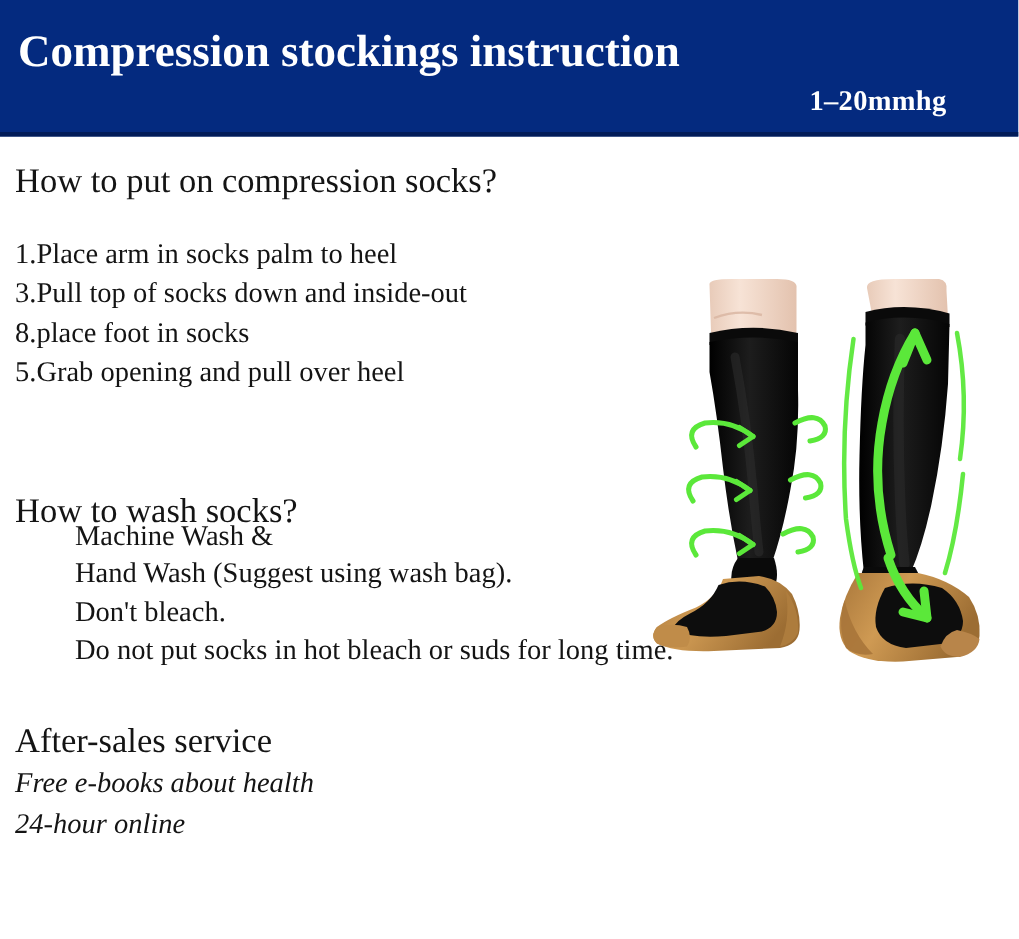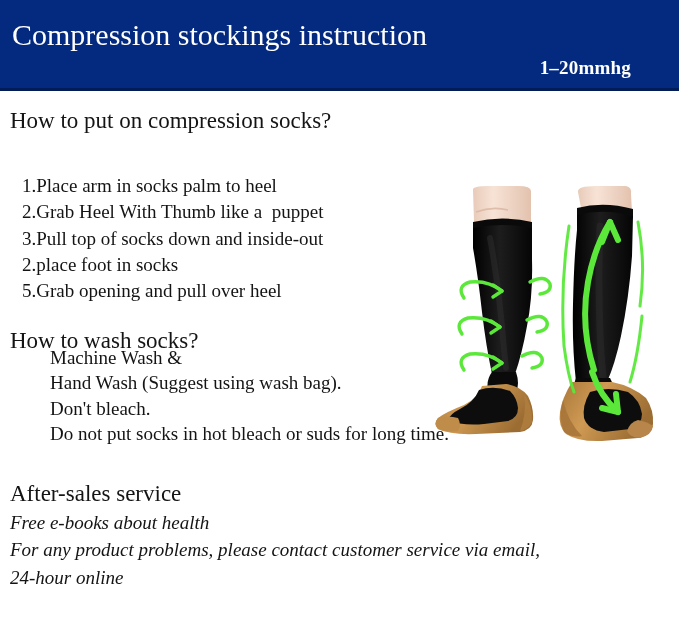--- a/index.html
+++ b/index.html
@@ -30,21 +30,21 @@
     height: 91px;
     background: #042a7f;
     box-sizing: border-box;
     border-bottom: 3px solid #021c58;
   }
   #header-title {
     position: absolute;
     left: 12px;
     top: 19px;
     font-size: 30px;
-    font-weight: normal;
+    font-weight: bold;
     color: #ffffff;
     letter-spacing: 0px;
     white-space: nowrap;
     line-height: 1.05;
   }
   #header-pressure {
     position: absolute;
     right: 48px;
     top: 57px;
     font-size: 19px;
@@ -77,21 +77,21 @@
     font-size: 19px;
     font-weight: normal;
     color: #141414;
     white-space: pre;
     line-height: 1.12;
   }
 
   
   #h-putonsocks { top: 17px; }
 
-  .list-wrap { position: absolute; left: 0; top: 84px; width: 440px; margin-left: 12px; }
+  .list-wrap { position: absolute; left: 0; top: 68px; width: 440px; }
   .list-wrap .body-line { position: relative; left: 10px; top: 0; display: block; margin: 0 0 5px 0; }
 
   .wash-wrap { position: absolute; left: 0; top: 256px; width: 500px; margin-left: 40px; }
   .wash-wrap .body-line { position: relative; left: 10px; top: 0; display: block; margin: 0 0 4px 0; }
 
   .after-wrap { position: absolute; left: 0; top: 421px; width: 620px; font-style: italic; }
   .after-wrap .body-line { position: relative; left: 10px; top: 0; display: block; margin: 0 0 6px 0; }
 
   #h-washsocks { top: 237px; }
   #h-aftersales { top: 390px; }
@@ -115,40 +115,38 @@
     <div id="header-title">Compression stockings instruction</div>
     <div id="header-pressure">1–20mmhg</div>
   </div>
 
   <div id="content">
 
     <div class="section-heading" id="h-putonsocks">How to put on compression socks?</div>
 
     <div class="list-wrap">
       <div class="body-line">1.Place arm in socks palm to heel</div>
-      <div class="body-line">2.Grab Heel With Thumb like a  puppet</div>
       <div class="body-line">3.Pull top of socks down and inside-out</div>
-      <div class="body-line">2.place foot in socks</div>
+      <div class="body-line">8.place foot in socks</div>
       <div class="body-line">5.Grab opening and pull over heel</div>
     </div>
 
     <div class="section-heading" id="h-washsocks">How to wash socks?</div>
 
     <div class="wash-wrap">
       <div class="body-line">Machine Wash &amp;</div>
       <div class="body-line">Hand Wash (Suggest using wash bag).</div>
       <div class="body-line">Don't bleach.</div>
       <div class="body-line">Do not put socks in hot bleach or suds for long time.</div>
     </div>
 
     <div class="section-heading" id="h-aftersales">After-sales service</div>
 
     <div class="after-wrap">
       <div class="body-line">Free e-books about health</div>
-      <div class="body-line">For any product problems, please contact customer service via email,</div>
       <div class="body-line">24-hour online</div>
     </div>
 
   </div>
 
   <div id="socks-figure">
     <svg width="246" height="266" viewBox="0 0 246 266" xmlns="http://www.w3.org/2000/svg">
       <defs>
         <linearGradient id="skinG" x1="0" y1="0" x2="1" y2="0">
           <stop offset="0%" stop-color="#e8cbb9"></stop>

